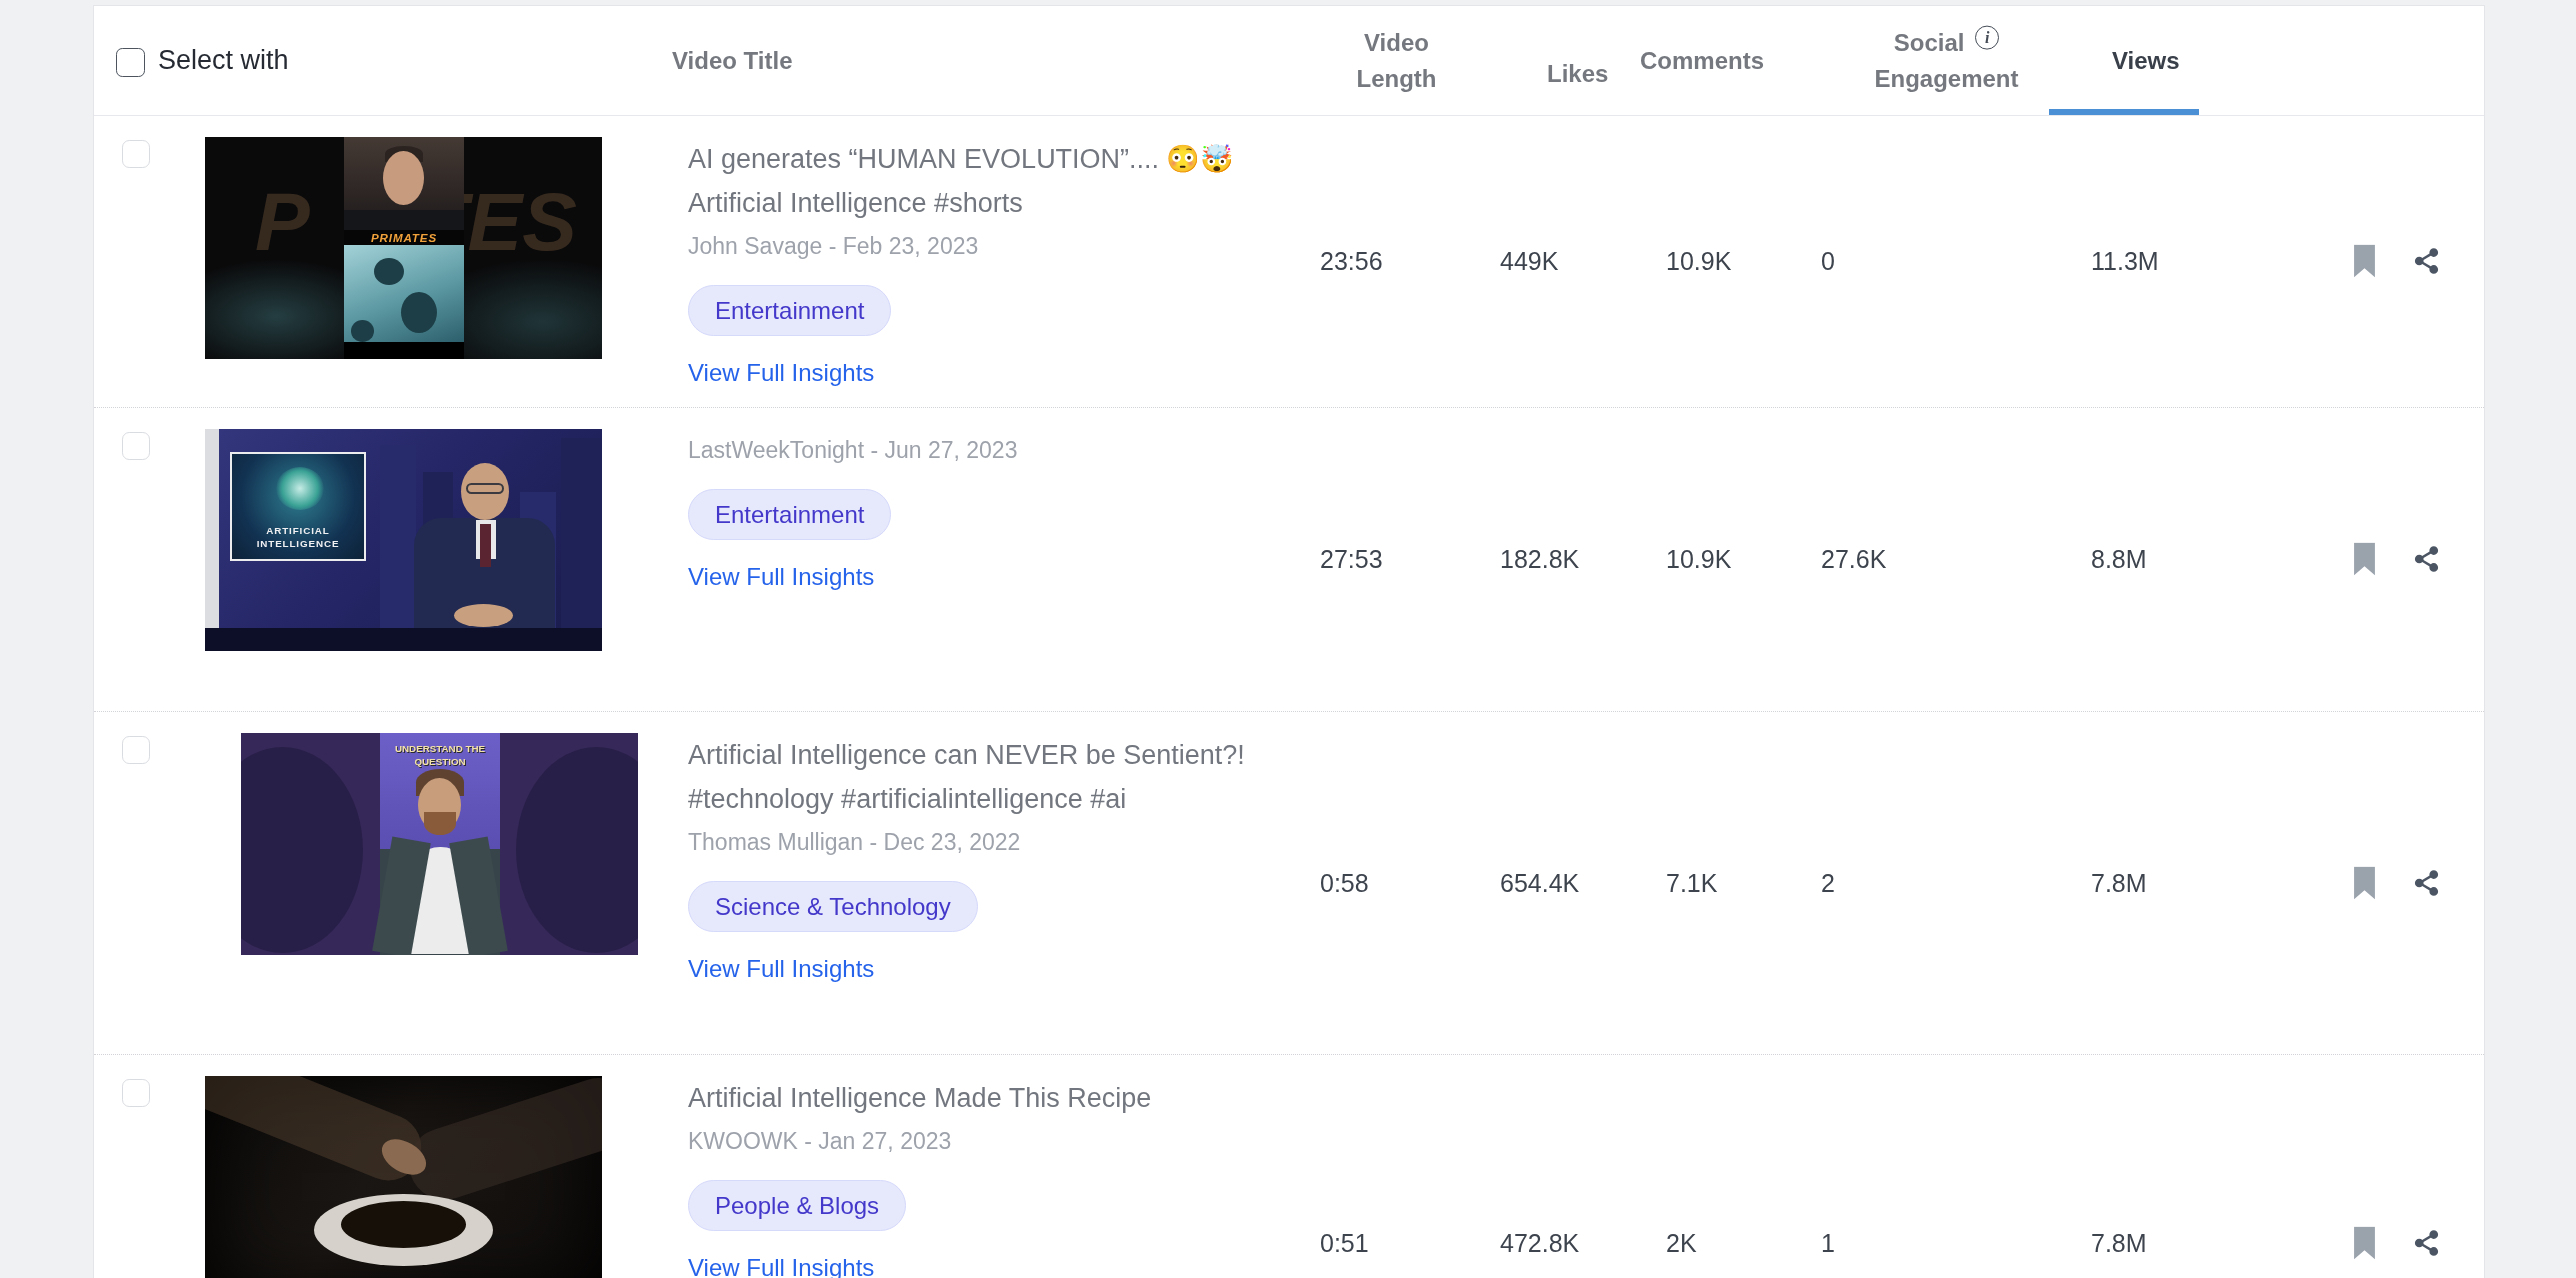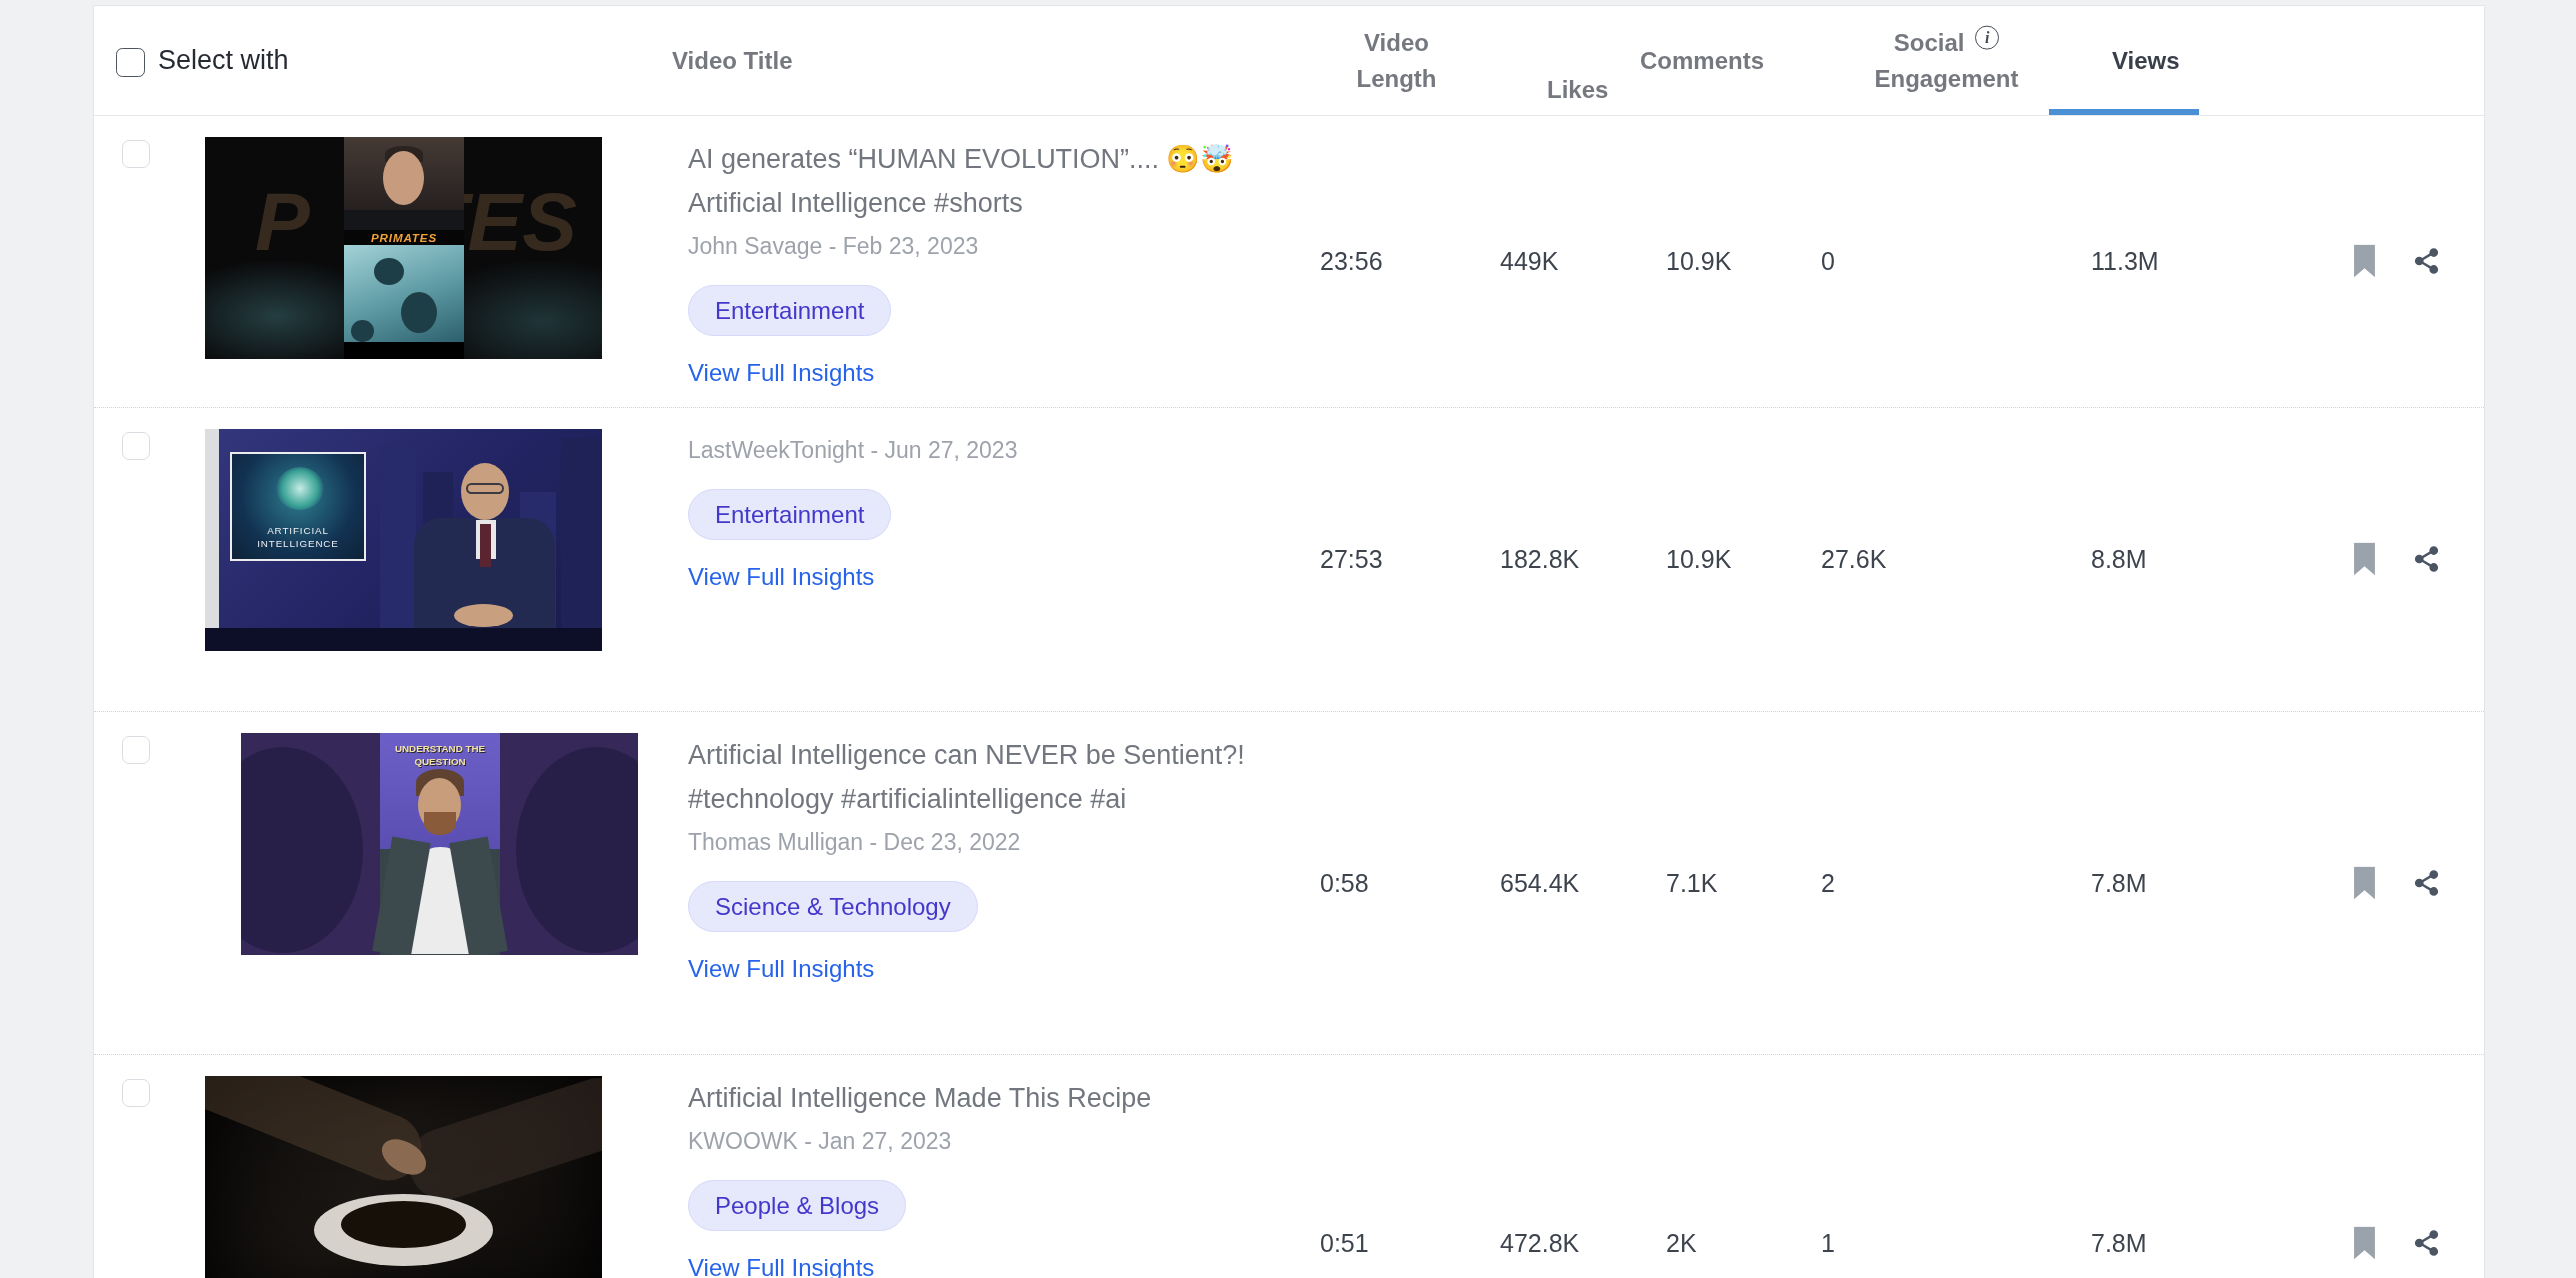--- a/index.html
+++ b/index.html
@@ -12,21 +12,21 @@
   
   .thead { position:absolute; left:0; top:0; width:100%; height:110px;
            border-bottom:0.9px solid #e7e8ee; }
   .hcheck { position:absolute; left:21.5px; top:42px; width:29px; height:29px;
             border:1.8px solid #4d545e; border-radius:6.3px; background:#fff; cursor:pointer; }
   .hselect { position:absolute; left:64px; top:0; height:110px; display:flex; align-items:center;
              font-size:27px; font-weight:500; color:#262b33; }
   .hcol { position:absolute; font-size:24px; font-weight:600; color:#75797f; }
   .h-videotitle { left:578px; top:0; height:110px; display:flex; align-items:center; }
   .h-length { left:1204px; top:19.7px; width:197px; text-align:center; line-height:36px; }
-  .h-likes { left:1453px; top:16px; height:137px; display:flex; align-items:center; }
+  .h-likes { left:1453px; top:0; height:137px; display:flex; align-items:center; }
   .h-comments { left:1546px; top:0; height:110px; display:flex; align-items:center; }
   .h-social { left:1705px; top:19.7px; width:295px; text-align:center; line-height:36px; }
   .h-social .line1 { display:flex; align-items:center; justify-content:center; gap:10.7px; }
   .info-icon { display:inline-flex; width:24px; height:24px; border:1.8px solid #454c56;
                border-radius:50%; align-items:center; justify-content:center;
                font-family:"Liberation Serif", serif; font-style:italic; font-weight:700;
                font-size:16px; color:#454c56; transform:translateY(-5.4px); cursor:pointer; }
   .h-views { left:2018px; top:0; height:110px; display:flex; align-items:center;
              font-weight:700; color:#3a404a; cursor:pointer; }
   .views-underline { position:absolute; left:1955px; bottom:-0.9px; width:150px; height:6.3px;
@@ -92,21 +92,21 @@
   .t2 { background:linear-gradient(135deg, #34377d, #242667 45%, #191b4a); }
   .t2 .strip { position:absolute; left:0; top:0; width:14.3px; height:100%; background:#dcdde1; }
   .t2 .bld { position:absolute; background:#282b6b; }
   .t2 .bld.b2 { background:#1f2257; }
   .t2 .gcard { position:absolute; left:25px; top:23px; width:136px; height:109px;
       border:2.7px solid #ececee;
       background:radial-gradient(circle at 50% 40%, #2e7d8f, #123252 62%, #0d2238 100%); }
   .t2 .brain { position:absolute; left:44px; top:12.5px; width:48px; height:43px; border-radius:50%;
       background:radial-gradient(circle, #c5ece5 0%, #3aa295 55%, rgba(20,80,90,0) 75%); }
   .t2 .gtext { position:absolute; left:0; bottom:9px; width:100%; text-align:center;
-      font-size:9.8px; font-weight:400; letter-spacing:0.9px; color:#f0f0f2; line-height:12.5px; }
+      font-size:9.8px; font-weight:700; letter-spacing:0.9px; color:#f0f0f2; line-height:12.5px; }
   .t2 .head { position:absolute; left:256px; top:34px; width:48px; height:57px;
       border-radius:50%; background:#c9a07f; }
   .t2 .glasses { position:absolute; left:261px; top:54px; width:38px; height:10.7px;
       border:2.7px solid #3a3a40; border-radius:5.4px; }
   .t2 .body { position:absolute; left:209px; top:89px; width:141px; height:111px;
       border-radius:27px 27px 0 0; background:#222a52; }
   .t2 .shirt { position:absolute; left:271px; top:91px; width:19.7px; height:39px; background:#e8e8ea; }
   .t2 .tie { position:absolute; left:275px; top:95px; width:10.7px; height:43px; background:#5a2430; }
   .t2 .hands { position:absolute; left:249px; top:175px; width:59px; height:23px;
       border-radius:50%; background:#c9a07f; }

